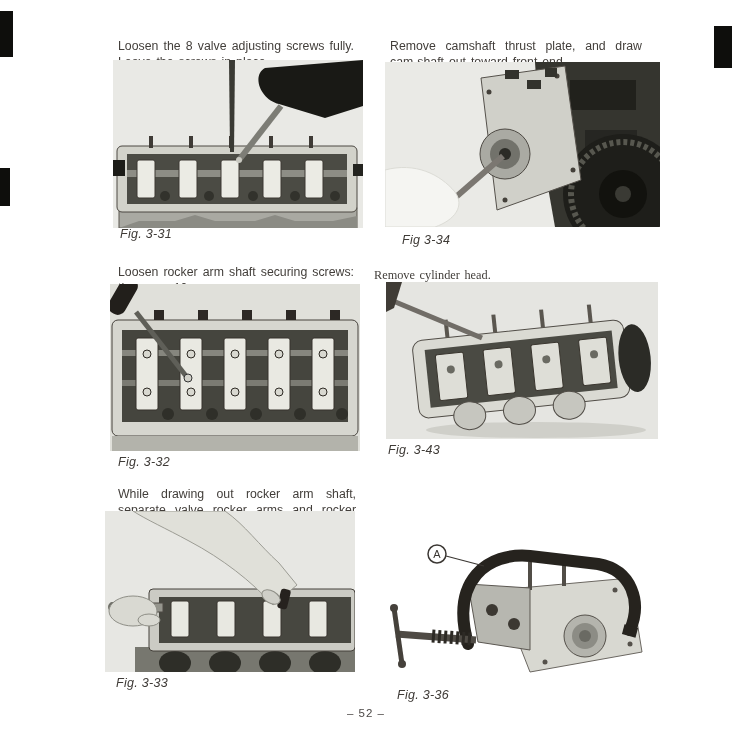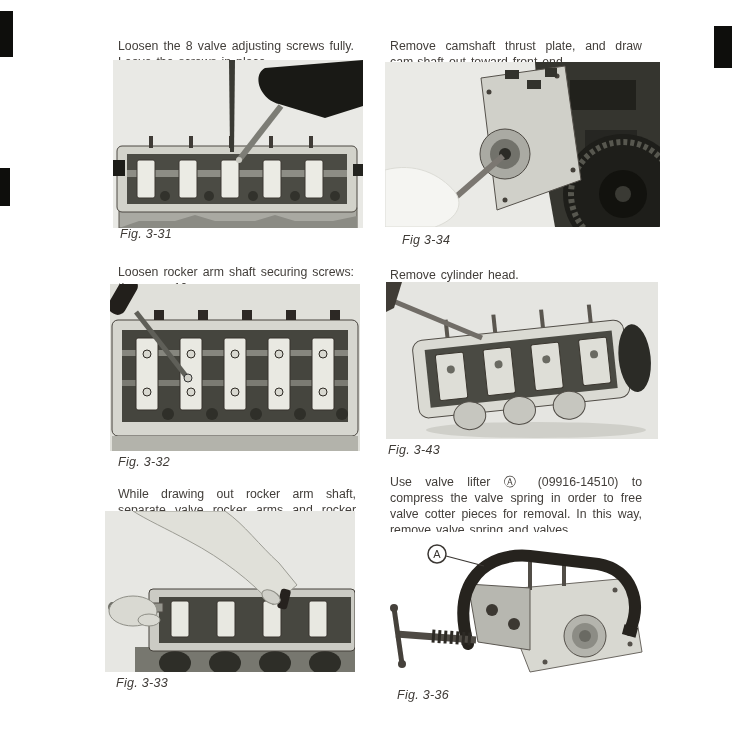--- a/index.html
+++ b/index.html
@@ -193,21 +193,21 @@
       </g>
       <g>
         <line x1="118" y1="94" x2="56" y2="148" stroke="#7b7771" stroke-width="6"></line>
         <rect x="28" y="140" width="40" height="13" rx="6" transform="rotate(-40 48 146)" fill="#4b4742"></rect>
       </g>
       <path d="M0,108 C30,100 55,112 70,130 C80,144 70,158 50,165 L0,165 Z" fill="#f5f5f2" stroke="#dcdcd6"></path>
     </svg>
   </div>
   <div class="caption" style="left:390px;top:233px;margin-left:12px;">Fig 3-34</div>
 
-  <p class="para" style="left:390px;top:255px;width:252px;">Remove cylinder head.</p>
+  <p class="para" style="left:374px;top:255px;width:252px;font-family:Liberation Serif, serif;">Remove cylinder head.</p>
 
   <div class="photo" style="left:386px;top:282px;">
     <svg width="272" height="157" viewBox="0 0 272 157">
       <rect width="272" height="157" fill="#e5e5e1"></rect>
       <ellipse cx="150" cy="148" rx="110" ry="8" fill="#cfcfc9"></ellipse>
       <g transform="rotate(-6 136 95)">
         <rect x="30" y="48" width="212" height="78" rx="10" fill="#dadad3" stroke="#514d47"></rect>
         <rect x="42" y="58" width="188" height="58" fill="#4a4a43"></rect>
         <rect x="52" y="64" width="28" height="46" rx="2" fill="#deded7" stroke="#3a362f"></rect>
         <rect x="100" y="64" width="28" height="46" rx="2" fill="#deded7" stroke="#3a362f"></rect>
@@ -227,21 +227,20 @@
         <ellipse cx="250" cy="88" rx="16" ry="34" fill="#2b2b26"></ellipse>
       </g>
       <g>
         <line x1="0" y1="16" x2="96" y2="56" stroke="#716d67" stroke-width="5"></line>
         <polygon points="0,0 16,0 8,26 0,30" fill="#403c36"></polygon>
       </g>
     </svg>
   </div>
   <div class="caption" style="left:388px;top:443px;">Fig. 3-43</div>
 
-  <p class="para" style="left:390px;top:462px;width:252px;">Use valve lifter Ⓐ (09916-14510) to compress the valve spring in order to free valve cotter pieces for removal. In this way, remove valve spring and valves.</p>
 
   <div class="photo" style="left:380px;top:532px;">
     <svg width="280" height="150" viewBox="0 0 280 150">
       <rect width="280" height="150" fill="#ffffff"></rect>
       <g>
         <polygon points="118,58 250,46 262,120 150,140" fill="#d8d8d1" stroke="#6b6761"></polygon>
         <circle cx="205" cy="104" r="21" fill="#b4b4ad" stroke="#55514b"></circle>
         <circle cx="205" cy="104" r="13" fill="#8c8c85"></circle>
         <circle cx="205" cy="104" r="6" fill="#6a6a63"></circle>
         <circle cx="135" cy="70" r="2.5" fill="#55514b"></circle>
@@ -267,13 +266,14 @@
       </g>
       <g>
         <circle cx="57" cy="22" r="9" fill="#fff" stroke="#3b3733" stroke-width="1.5"></circle>
         <text x="57" y="26" text-anchor="middle" font-family="Liberation Sans, sans-serif" font-size="11" fill="#3b3733">A</text>
         <line x1="66" y1="24" x2="104" y2="34" stroke="#3b3733" stroke-width="1.2"></line>
       </g>
     </svg>
   </div>
   <div class="caption" style="left:390px;top:688px;margin-left:7px;">Fig. 3-36</div>
 
+  <div class="pageno">– 52 –</div>
 </div>
 
 </body></html>

